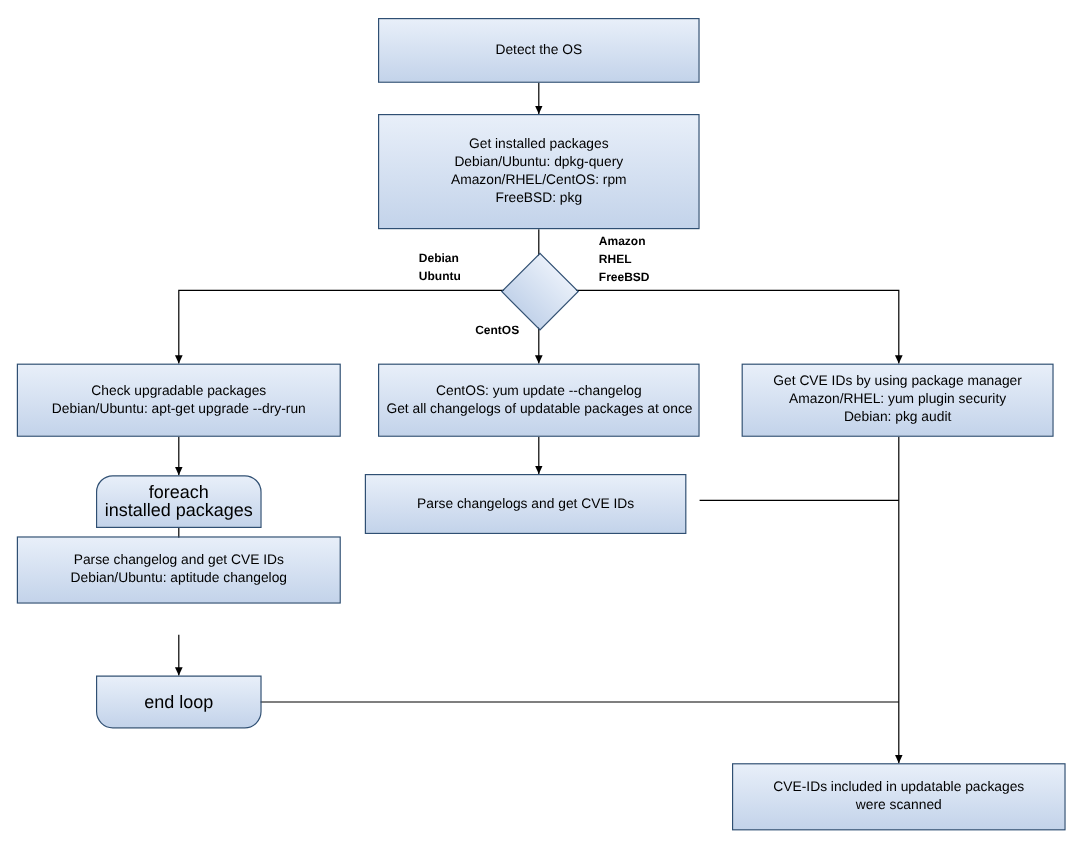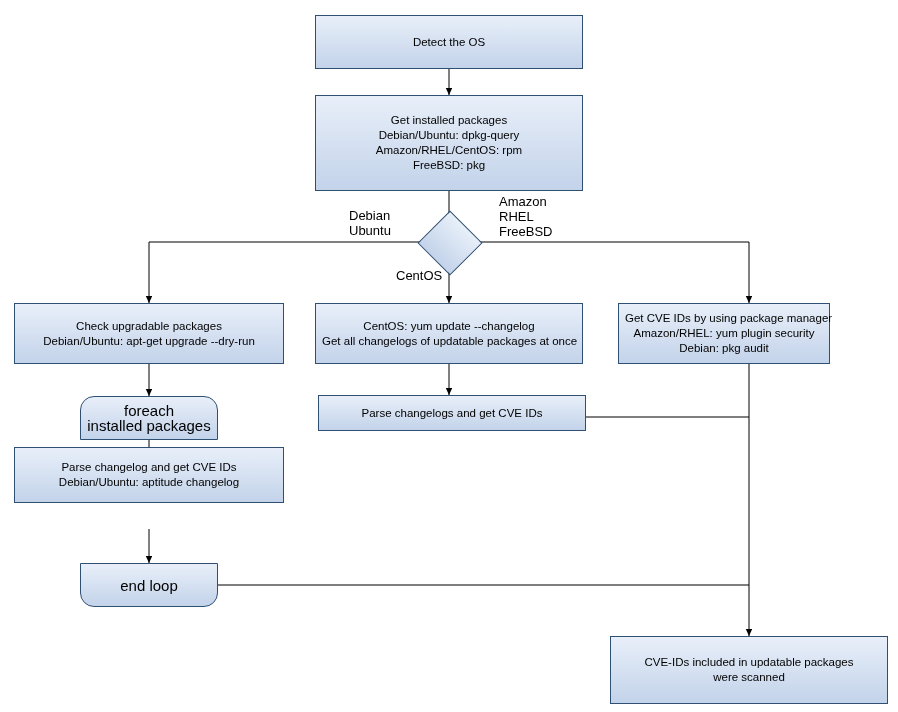--- a/index.html
+++ b/index.html
@@ -67,24 +67,25 @@
   .loop-start {
     border-top-left-radius: 14px;
     border-top-right-radius: 14px;
   }
   .loop-end {
     border-bottom-left-radius: 14px;
     border-bottom-right-radius: 14px;
   }
   .edge-label {
     position: absolute;
-    font-size: 13px;
+    font-size: 10px;
     line-height: 15px;
     color: #000;
     white-space: nowrap;
+    font-weight: bold;
   }
 </style>
 </head>
 <body>
 
 <div id="canvas">
 
   <svg class="edges" viewBox="0 0 898 712">
     <defs>
       <marker id="arrow" markerWidth="9" markerHeight="9" refX="7" refY="3.2" orient="auto" markerUnits="userSpaceOnUse">
@@ -141,55 +142,55 @@
     </div>
   </div>
 
   <div class="node" style="left:315px; top:303px; width:268px; height:61px;">
     <div class="lines">
       <div>CentOS: yum update --changelog</div>
       <div>Get all changelogs of updatable packages at once</div>
     </div>
   </div>
 
-  <div class="node" style="left:618px; top:303px; width:212px; height:61px;">
+  <div class="node" style="left:618px; top:303px; width:260px; height:61px;">
     <div class="lines">
       <div>Get CVE IDs by using package manager</div>
       <div>Amazon/RHEL: yum plugin security</div>
       <div>Debian: pkg audit</div>
     </div>
   </div>
 
   <div class="loopbox loop-start" style="left:80px; top:396px; width:138px; height:44px;">
     <div class="lines">
       <div>foreach</div>
       <div>installed  packages</div>
     </div>
   </div>
 
-  <div class="node" style="left:318px; top:395px; width:268px; height:36px;">
+  <div class="node" style="left:304px; top:395px; width:268px; height:50px;">
     <div class="lines">
       <div>Parse changelogs and get CVE IDs</div>
     </div>
   </div>
 
   <div class="node" style="left:14px; top:447px; width:270px; height:56px;">
     <div class="lines">
       <div>Parse changelog and get  CVE IDs</div>
       <div>Debian/Ubuntu: aptitude changelog</div>
     </div>
   </div>
 
   <div class="loopbox loop-end" style="left:80px; top:563px; width:138px; height:44px;align-items:center;">
     <div class="lines">
       <div>end loop</div>
     </div>
   </div>
 
-  <div class="node" style="left:610px; top:636px; width:278px; height:68px;">
+  <div class="node" style="left:610px; top:636px; width:278px; height:56px;">
     <div class="lines">
       <div>CVE-IDs included in updatable packages</div>
       <div>were scanned</div>
     </div>
   </div>
 
   <div class="edge-label" style="left:349px; top:208px;">
     <div>Debian</div>
     <div>Ubuntu</div>
   </div>

